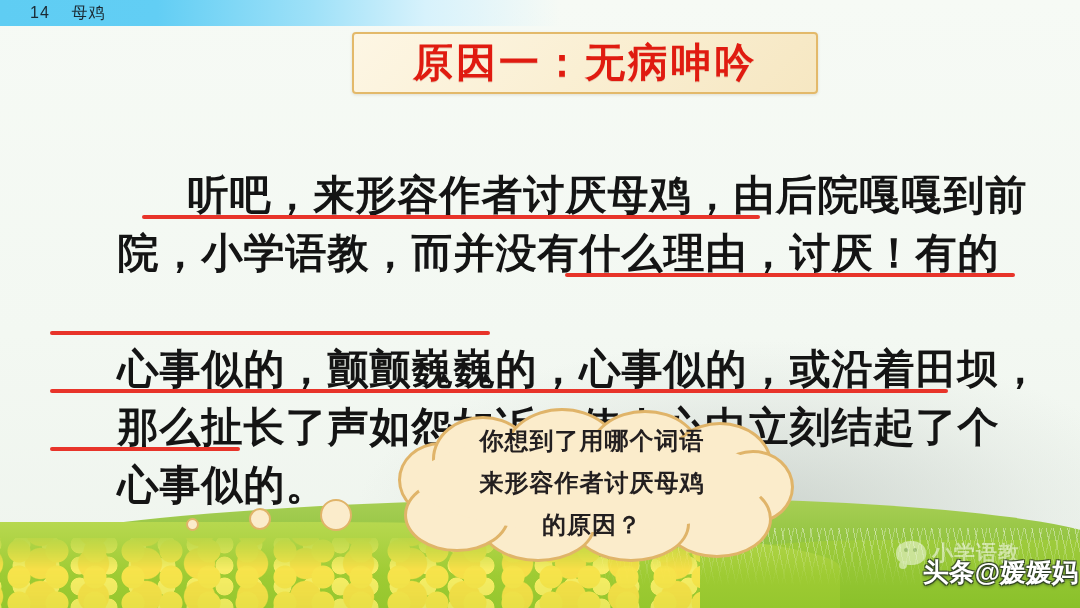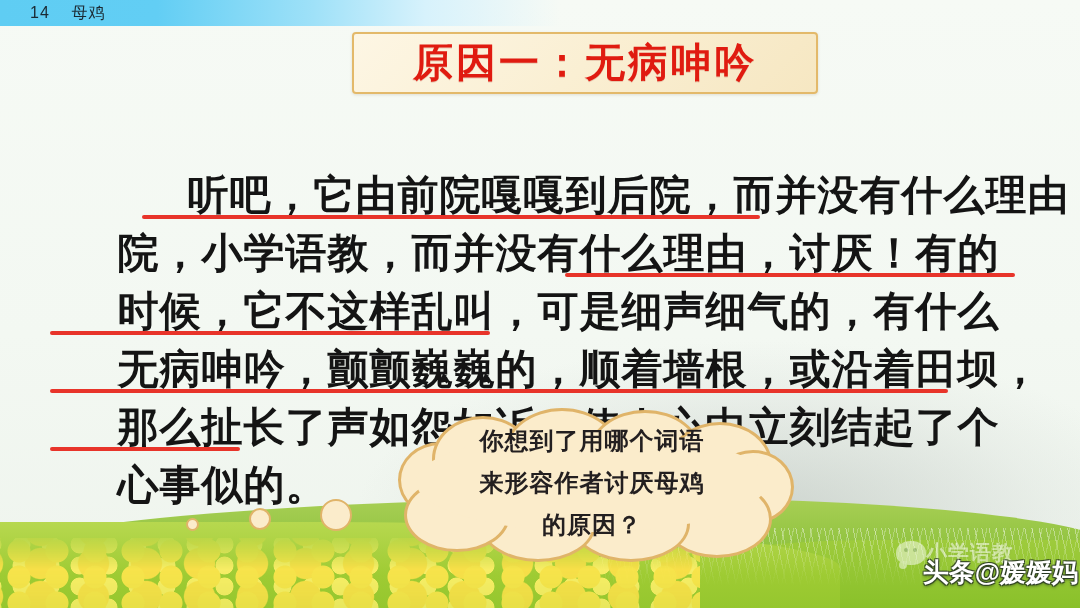--- a/index.html
+++ b/index.html
@@ -191,21 +191,21 @@
     border-radius: 50%;
   }
 
   
   .wm-faint {
     position: absolute;
     left: 896px; top: 536px;
     width: 176px; height: 34px;
     display: flex;
     align-items: center;
-    gap: 0;
+    gap: 6px;
     opacity: 0.55;
   }
   .wm-faint .chat-icon {
     position: relative;
     width: 30px; height: 24px;
     background: rgba(255,255,255,0.88);
     border-radius: 48% 48% 45% 45%;
     flex: 0 0 auto;
   }
   .wm-faint .chat-icon::before,
@@ -269,32 +269,31 @@
 
   <div class="header-bar"></div>
   <div class="header-title">14    母鸡</div>
 
   <div class="title-box">
     <span class="title-text">原因一：无病呻吟</span>
   </div>
 
   <div class="body-text">
     <div class="text-line">
-      <span class="indent"></span><span>听吧，它由前院嘎嘎到后院，而并没有什么理由</span>
+      <span class="indent"></span><span>听吧，来形容作者讨厌母鸡，由后院嘎嘎到前</span>
     </div>
     <div class="text-line">
       <span>院，小学语教，而并没有什么理由，讨厌！有的</span>
       <span class="underline" style="left:92px;width:618px;"></span>
     </div>
     <div class="text-line">
-      <span>时候，它不这样乱叫，可是细声细气的，有什么</span>
       <span class="underline" style="left:515px;width:450px;"></span>
     </div>
     <div class="text-line">
-      <span>无病呻吟，颤颤巍巍的，顺着墙根，或沿着田坝，</span>
+      <span>心事似的，颤颤巍巍的，心事似的，或沿着田坝，</span>
       <span class="underline" style="left:0px;width:440px;"></span>
     </div>
     <div class="text-line">
       <span>那么扯长了声如怨如诉，使人心中立刻结起了个</span>
       <span class="underline" style="left:0px;width:898px;"></span>
     </div>
     <div class="text-line">
       <span>心事似的。</span>
       <span class="underline" style="left:0px;width:190px;"></span>
     </div>

